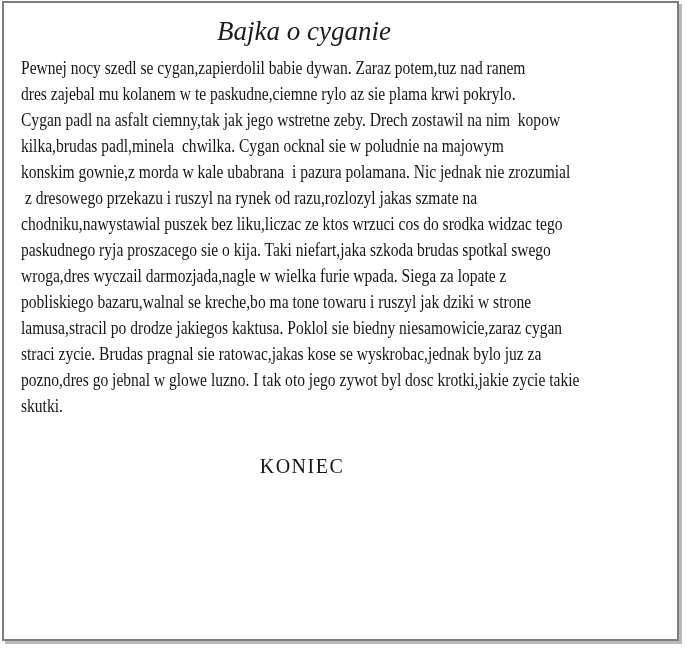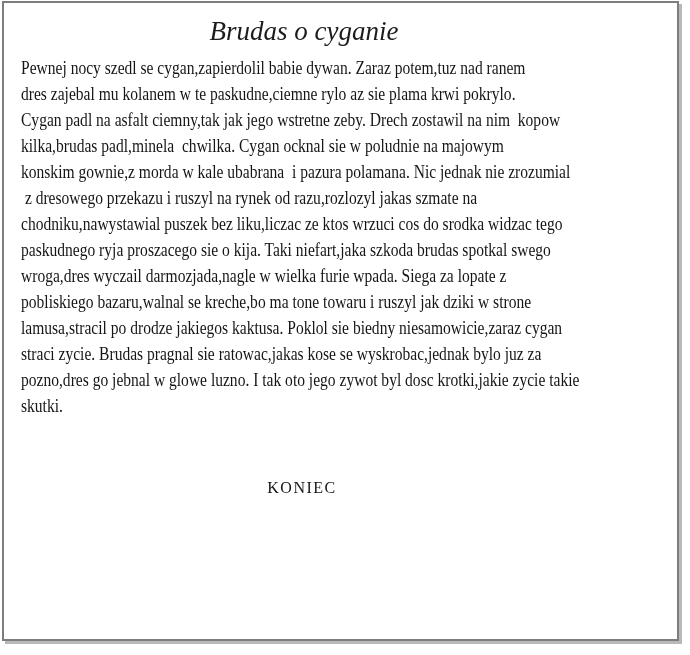--- a/index.html
+++ b/index.html
@@ -49,33 +49,33 @@
     white-space: pre;
     font-size: 18.5px;
     line-height: 26px;
     color: #151515;
     transform: scaleX(0.84);
     transform-origin: 0 50%;
   }
   .ending {
     position: absolute;
     left: 0;
-    top: 476px;
+    top: 452px;
     width: 596px;
     text-align: center;
-    font-size: 16px;
+    font-size: 20px;
     letter-spacing: 1.5px;
     color: #151515;
   }
 </style>
 </head>
 <body>
 
 <div class="sheet">
-  <h1 class="title">Brudas o cyganie</h1>
+  <h1 class="title">Bajka o cyganie</h1>
   <div class="body-text">
     <div class="line">Pewnej nocy szedl se cygan,zapierdolil babie dywan. Zaraz potem,tuz nad ranem</div>
     <div class="line">dres zajebal mu kolanem w te paskudne,ciemne rylo az sie plama krwi pokrylo.</div>
     <div class="line">Cygan padl na asfalt ciemny,tak jak jego wstretne zeby. Drech zostawil na nim  kopow</div>
     <div class="line">kilka,brudas padl,minela  chwilka. Cygan ocknal sie w poludnie na majowym</div>
     <div class="line">konskim gownie,z morda w kale ubabrana  i pazura polamana. Nic jednak nie zrozumial</div>
     <div class="line"> z dresowego przekazu i ruszyl na rynek od razu,rozlozyl jakas szmate na</div>
     <div class="line">chodniku,nawystawial puszek bez liku,liczac ze ktos wrzuci cos do srodka widzac tego</div>
     <div class="line">paskudnego ryja proszacego sie o kija. Taki niefart,jaka szkoda brudas spotkal swego</div>
     <div class="line">wroga,dres wyczail darmozjada,nagle w wielka furie wpada. Siega za lopate z</div>

